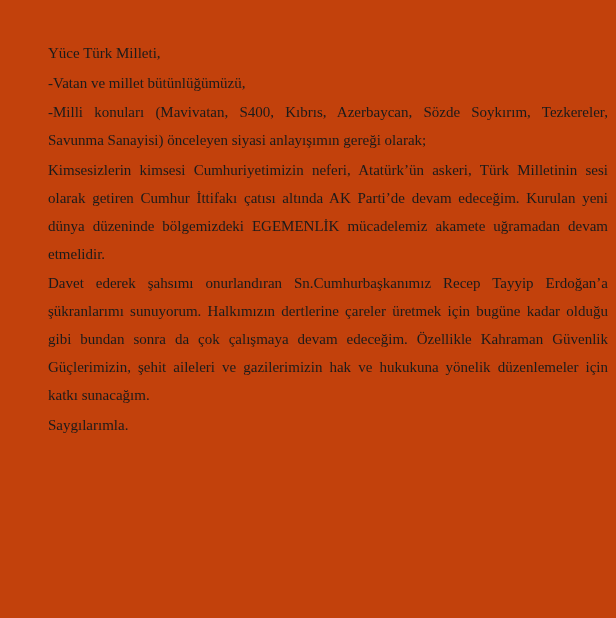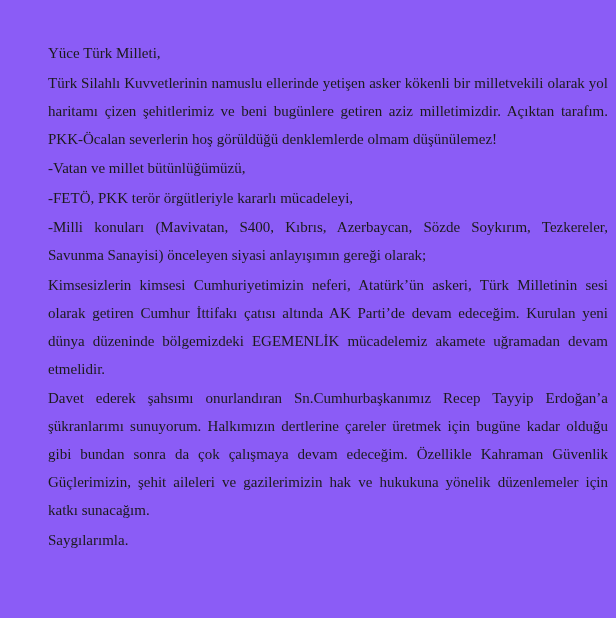--- a/index.html
+++ b/index.html
@@ -31,24 +31,22 @@
     text-justify: inter-word;
   }
   .letter-body p {
     margin: 0 0 1.5px 0;
     padding: 0;
   }
 </style>
 </head>
 <body style="background: rgb(255, 255, 255);">
 
-<div class="page" style="background: #8b5cf6;">
+<div class="page" style="background: #c2410c;">
   <div class="letter-body" style="color: rgb(27, 27, 27);">
     <p>Yüce Türk Milleti,</p>
-    <p>Türk Silahlı Kuvvetlerinin namuslu ellerinde yetişen asker kökenli bir milletvekili olarak yol haritamı çizen şehitlerimiz ve beni bugünlere getiren aziz milletimizdir. Açıktan tarafım. PKK-Öcalan severlerin hoş görüldüğü denklemlerde olmam düşünülemez!</p>
     <p>-Vatan ve millet bütünlüğümüzü,</p>
-    <p>-FETÖ, PKK terör örgütleriyle kararlı mücadeleyi,</p>
     <p>-Milli konuları (Mavivatan, S400, Kıbrıs, Azerbaycan, Sözde Soykırım, Tezkereler, Savunma Sanayisi) önceleyen siyasi anlayışımın gereği olarak;</p>
     <p>Kimsesizlerin kimsesi Cumhuriyetimizin neferi, Atatürk’ün askeri, Türk Milletinin sesi olarak getiren Cumhur İttifakı çatısı altında AK Parti’de devam edeceğim. Kurulan yeni dünya düzeninde bölgemizdeki EGEMENLİK mücadelemiz akamete uğramadan devam etmelidir.</p>
     <p>Davet ederek şahsımı onurlandıran Sn.Cumhurbaşkanımız Recep Tayyip Erdoğan’a şükranlarımı sunuyorum. Halkımızın dertlerine çareler üretmek için bugüne kadar olduğu gibi bundan sonra da çok çalışmaya devam edeceğim. Özellikle Kahraman Güvenlik Güçlerimizin, şehit aileleri ve gazilerimizin hak ve hukukuna yönelik düzenlemeler için katkı sunacağım.</p>
     <p>Saygılarımla.</p>
   </div>
 </div>
 
 </body></html>

